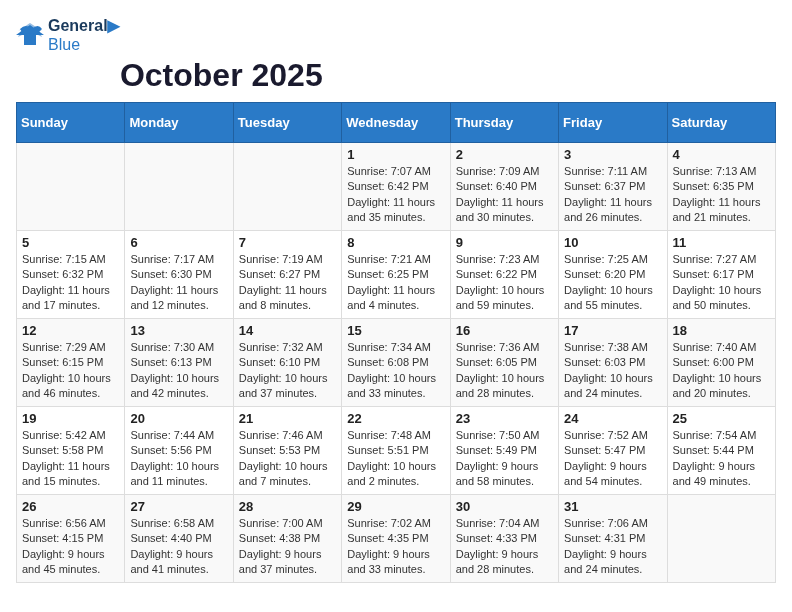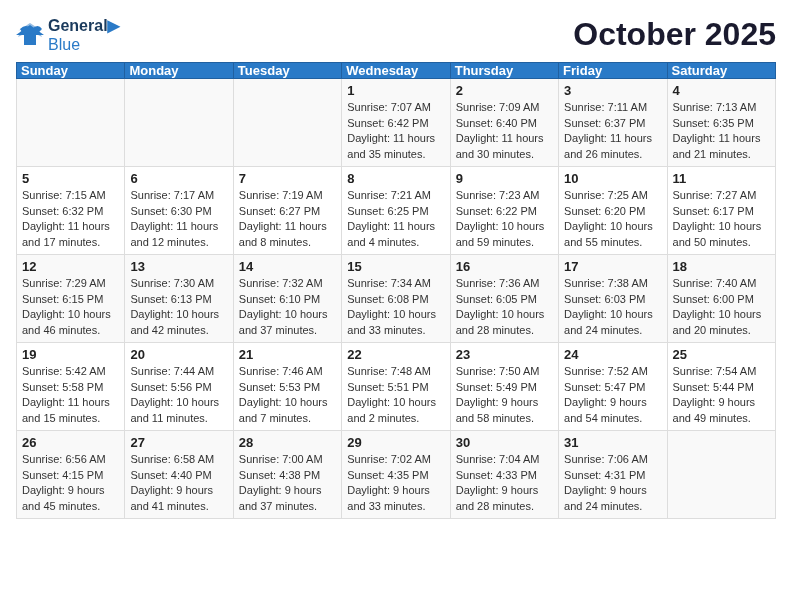--- a/index.html
+++ b/index.html
@@ -6,55 +6,56 @@
     body {
       font-family: Arial, sans-serif;
       background: #fff;
       width: 792px;
       min-height: 612px;
       padding: 16px;
     }
     .header-area {
       display: flex;
       align-items: flex-start;
-      justify-content: space-between;
+      justify-content: flex-start;
       margin-bottom: 8px;
     }
     .logo {
       display: flex;
       align-items: center;
       gap: 4px;
     }
     .logo-bird {
       width: 28px;
       height: 28px;
     }
     .title-area {
       text-align: right;
+      margin-top: 41px;
     }
     .month-title {
       font-size: 32px;
       font-weight: bold;
       color: #1a1a2e;
     }
     .location-title {
       font-size: 15px;
       color: #333;
     }
     table {
       width: 100%;
       border-collapse: collapse;
       border: 1px solid #ccc;
     }
     thead tr {
       background: #2a7ac7;
       color: #fff;
     }
     thead th {
-      padding: 0 4px;
+      padding: 12px 4px;
       font-size: 13px;
       font-weight: bold;
       border: 1px solid #2060a0;
       text-align: left;
     }
     tbody tr {
       border-bottom: 1px solid #ddd;
     }
     tbody td {
       vertical-align: top;

